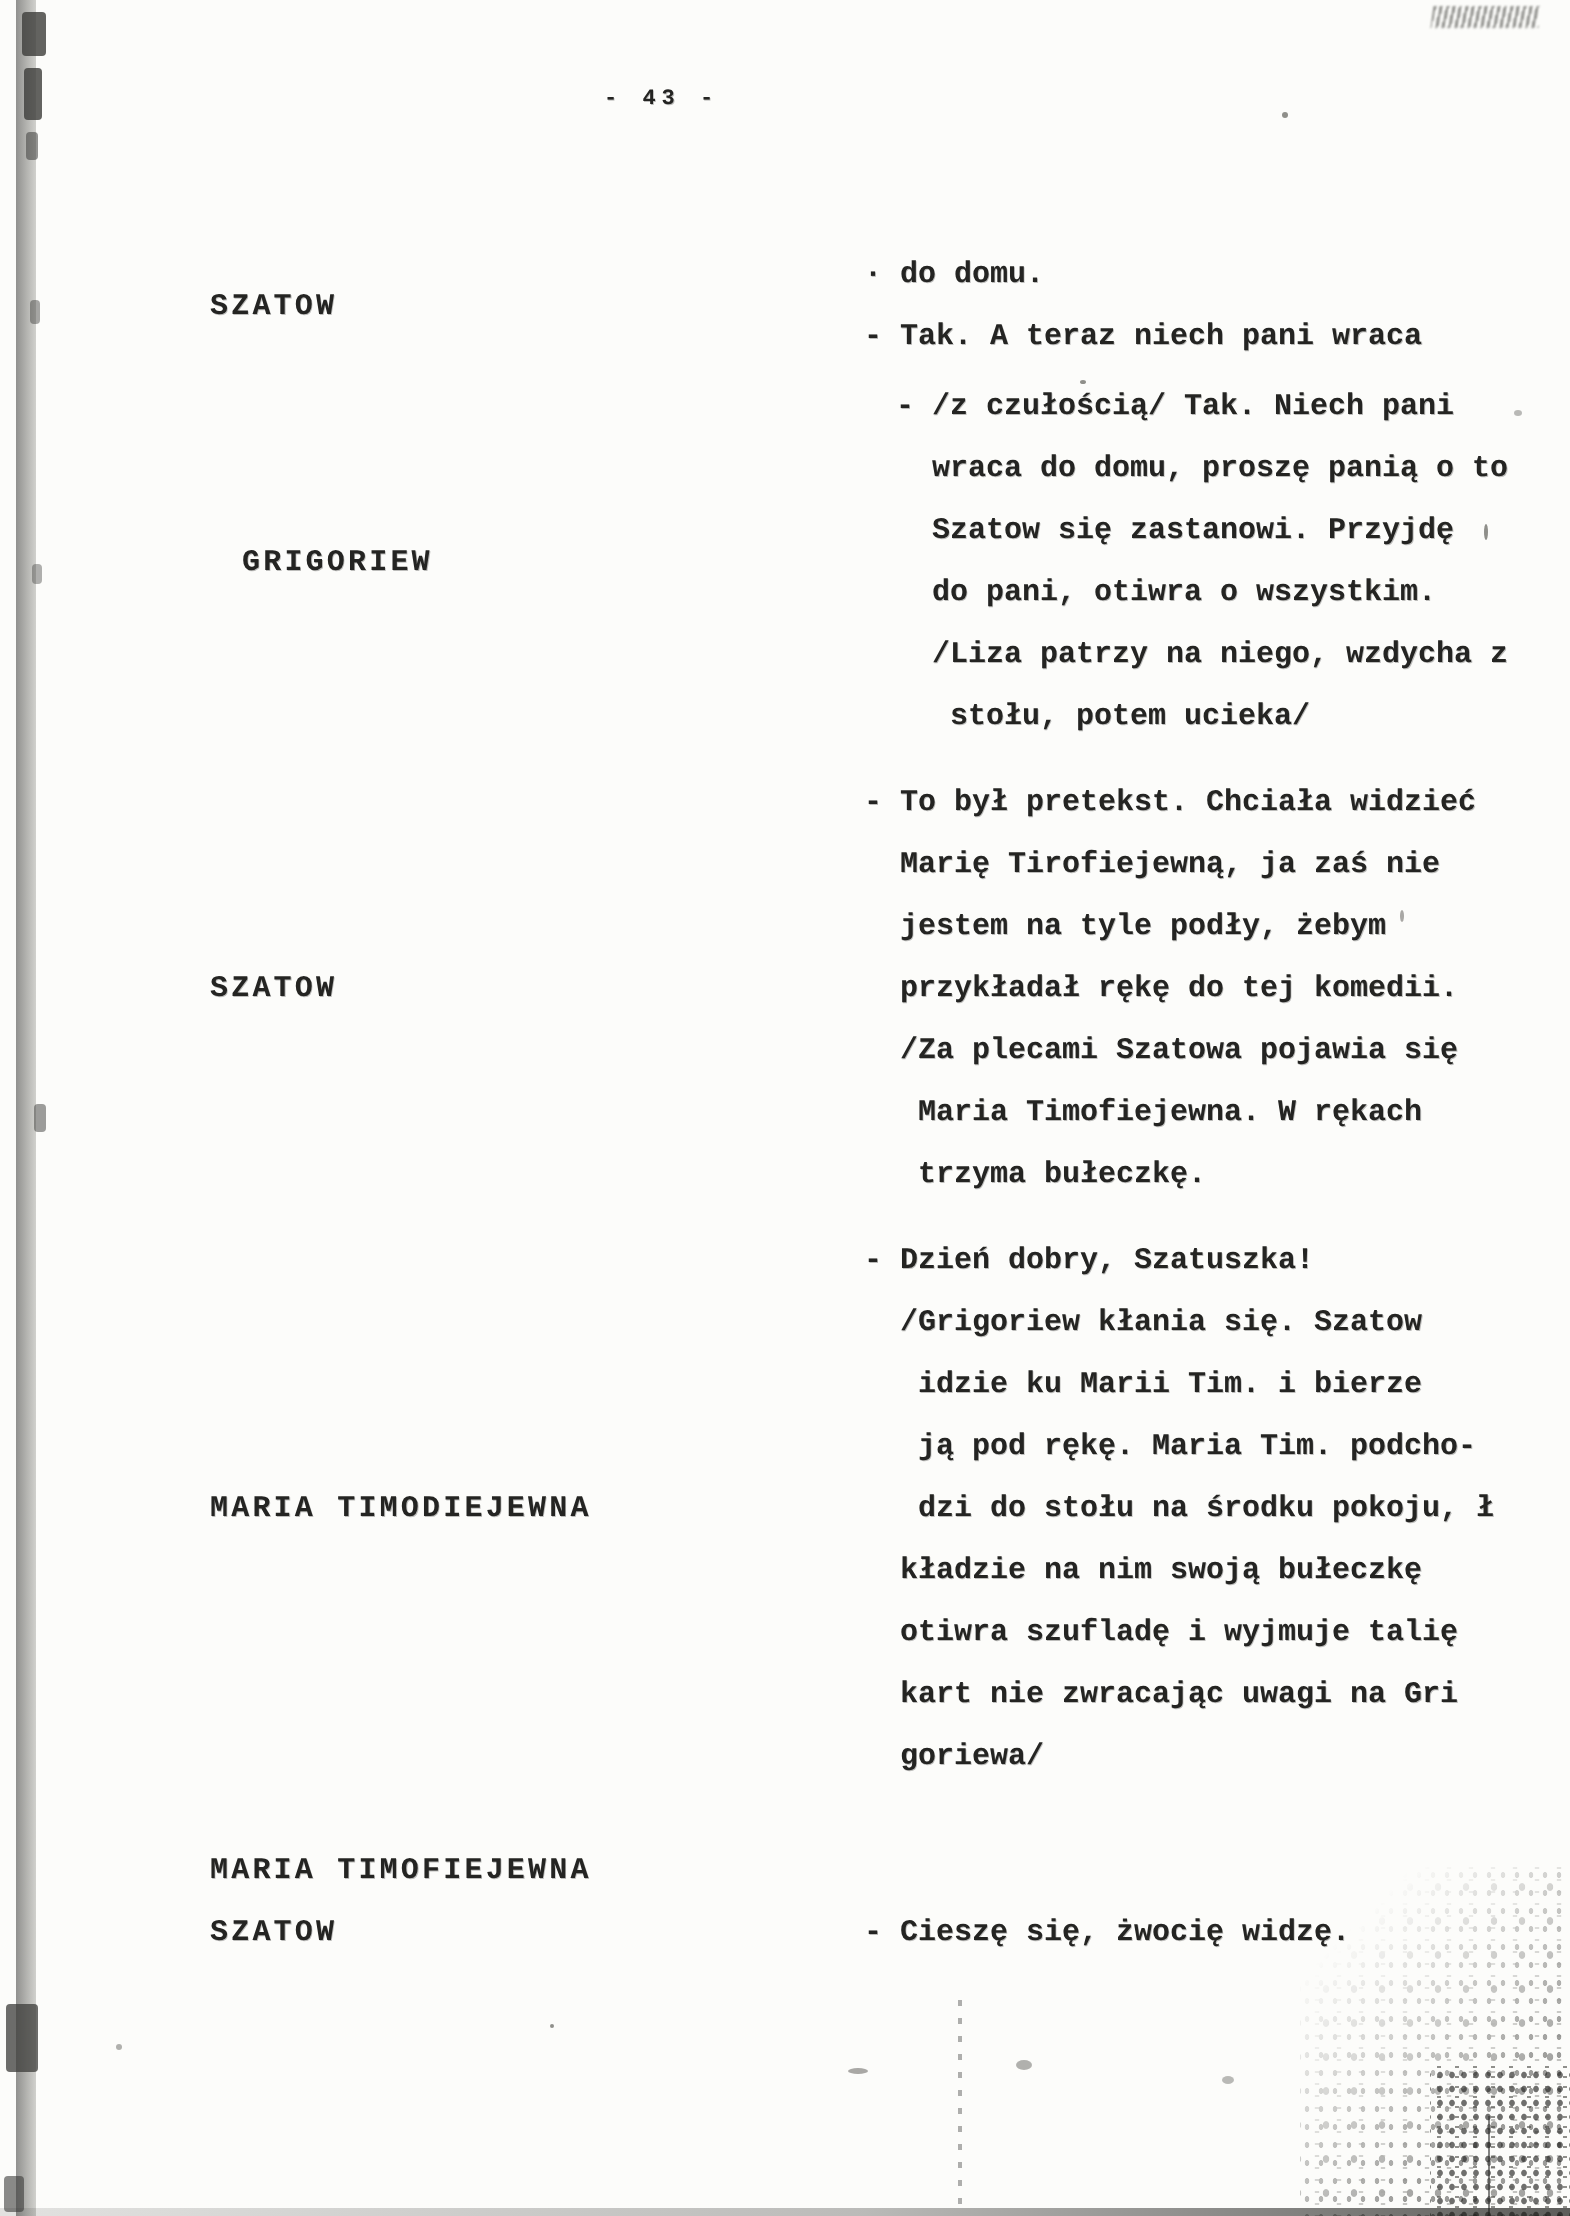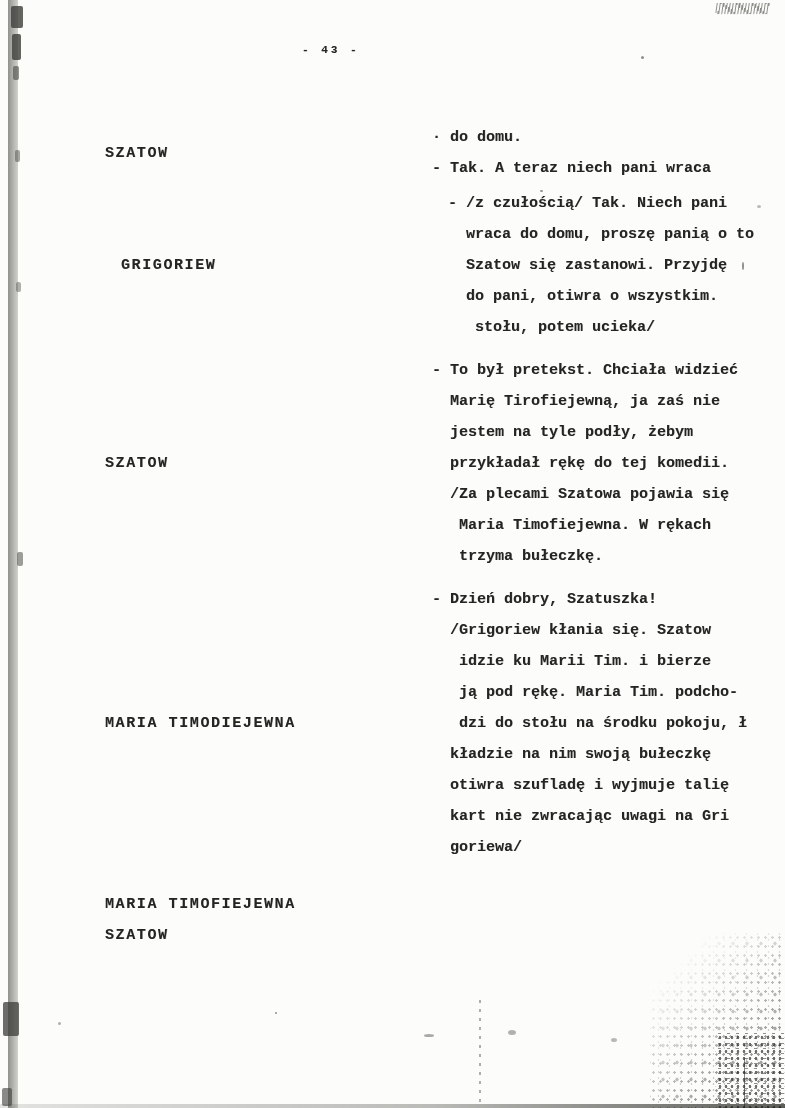--- a/index.html
+++ b/index.html
@@ -119,34 +119,35 @@
   <div class="page-number typewriter">- 43 -</div>
 
   <div class="script-body typewriter">
   <div class="block">
     <div class="speaker">SZATOW</div>
     <div class="lines"><div class="line">· do domu.</div><div class="line">- Tak. A teraz niech pani wraca</div></div>
   </div>
 
   <div class="block">
     <div class="speaker">GRIGORIEW</div>
-    <div class="lines"><div class="line">- /z czułością/ Tak. Niech pani</div><div class="line">  wraca do domu, proszę panią o to</div><div class="line">  Szatow się zastanowi. Przyjdę</div><div class="line">  do pani, otiwra o wszystkim.</div><div class="line">   stołu, potem ucieka/</div></div>
+    <div class="lines"><div class="line">- /z czułością/ Tak. Niech pani</div><div class="line">  wraca do domu, proszę panią o to</div><div class="line">  Szatow się zastanowi. Przyjdę</div><div class="line">  do pani, otiwra o wszystkim.</div><div class="line">  /Liza patrzy na niego, wzdycha z</div><div class="line">   stołu, potem ucieka/</div></div>
   </div>
 
   <div class="block">
     <div class="speaker">SZATOW</div>
     <div class="lines"><div class="line">- To był pretekst. Chciała widzieć</div><div class="line">  Marię Tirofiejewną, ja zaś nie</div><div class="line">  jestem na tyle podły, żebym</div><div class="line">  przykładał rękę do tej komedii.</div><div class="line">  /Za plecami Szatowa pojawia się</div><div class="line">   Maria Timofiejewna. W rękach</div><div class="line">   trzyma bułeczkę.</div></div>
   </div>
 
   <div class="block">
     <div class="speaker">MARIA TIMODIEJEWNA</div>
     <div class="lines"><div class="line">- Dzień dobry, Szatuszka!</div><div class="line">  /Grigoriew kłania się. Szatow</div><div class="line">   idzie ku Marii Tim. i bierze</div><div class="line">   ją pod rękę. Maria Tim. podcho-</div><div class="line">   dzi do stołu na środku pokoju, ł</div><div class="line">  kładzie na nim swoją bułeczkę</div><div class="line">  otiwra szufladę i wyjmuje talię</div><div class="line">  kart nie zwracając uwagi na Gri</div><div class="line">  goriewa/</div></div>
   </div>
 
   <div class="block">
     <div class="speaker">MARIA TIMOFIEJEWNA</div>
   </div>
 
   <div class="block">
     <div class="speaker">SZATOW</div>
+    <div class="lines"><div class="line">- Cieszę się, żwocię widzę.</div></div>
   </div>
 </div>
 </div>
 
 </body></html>

